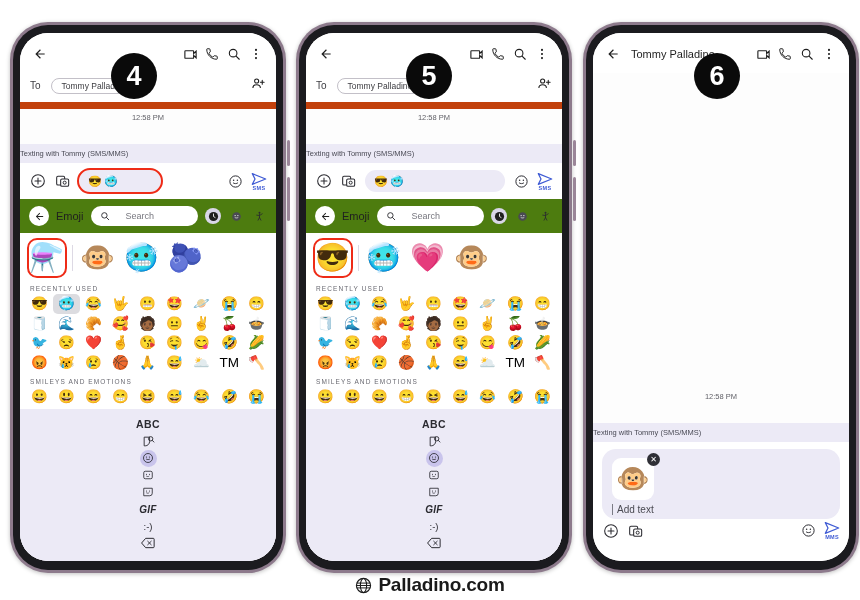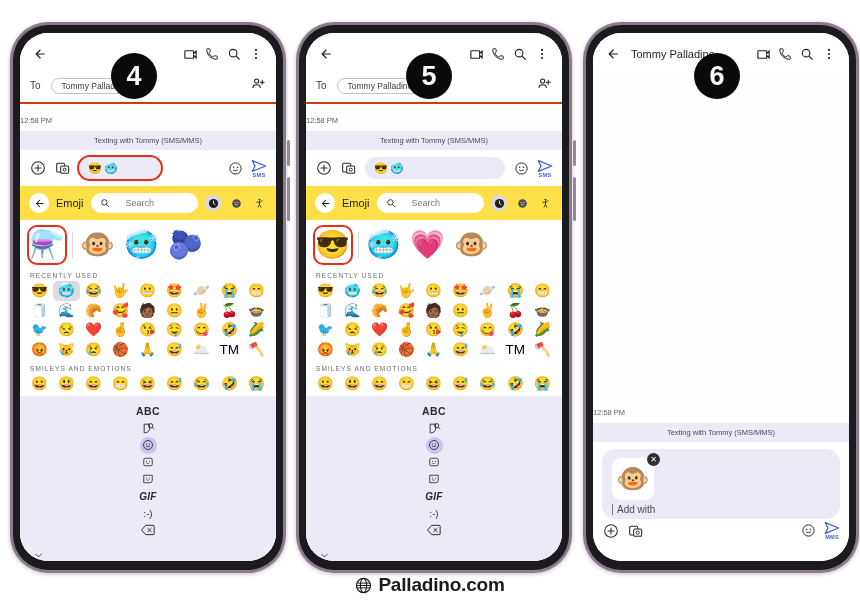--- a/index.html
+++ b/index.html
@@ -24,42 +24,42 @@
   .sidebtn.b1{top:118px;height:26px;}
   .sidebtn.b2{top:155px;height:44px;}
 
   
   .appbar{display:flex;align-items:center;gap:0;padding:10px 9px 8px 9px;background:#fff;flex:0 0 auto;}
   .appbar .ic{width:22px;height:22px;display:flex;align-items:center;justify-content:center;flex:0 0 auto;}
   .appbar .spacer{flex:1 1 auto;}
   .hdr-title{font-size:11px;color:#1f1f1f;margin-left:7px;white-space:nowrap;overflow:hidden;}
 
   
-  .torow{display:flex;align-items:center;padding:3px 10px 7px 10px;border-bottom:2px solid #c2410c;background:#fff;flex:0 0 auto;}
+  .torow{display:flex;align-items:center;padding:3px 10px 7px 10px;border-bottom:7px solid #c2410c;background:#fff;flex:0 0 auto;}
   .torow .tolbl{font-size:10px;color:#3c3c41;margin-right:10px;}
   .chip{border:1px solid #c3c0c8;border-radius:11px;padding:2px 10px;font-size:8.5px;color:#3c3c41;background:#fff;white-space:nowrap;}
   .torow .spacer{flex:1 1 auto;}
 
   
   .thread{flex:1 1 auto;background:#fdfdfd;position:relative;display:flex;flex-direction:column;justify-content:flex-end;}
-  .ts{text-align:left;font-size:7.5px;color:#5f5f66;padding:4px 0 6px 0;margin-top:8px;}
-  .smsbanner{background:#eceaf6;text-align:center;font-size:7.5px;color:#4a4a55;padding:5px 16px;}
+  .ts{text-align:center;font-size:7.5px;color:#5f5f66;padding:4px 0 6px 0;}
+  .smsbanner{background:#eceaf6;text-align:left;font-size:7.5px;color:#4a4a55;padding:5px 0;margin-top:16px;}
 
   
   .compose{display:flex;align-items:center;gap:7px;padding:7px 9px;background:#fff;flex:0 0 auto;}
   .compose .cic{width:18px;height:18px;display:flex;align-items:center;justify-content:center;flex:0 0 auto;}
   .inputpill{flex:1 1 auto;background:#eceaf6;border-radius:15px;height:22px;display:flex;align-items:center;
              padding:0 9px;gap:3px;min-width:0;}
   .inputpill .emo{font-size:11px;line-height:1;}
   .sendwrap{display:flex;flex-direction:column;align-items:center;flex:0 0 auto;}
   .sendwrap .lbl{font-size:5.5px;color:#3f5bd4;letter-spacing:.3px;margin-top:-1px;font-weight:bold;}
 
   
   .emojipanel{background:#f4f2fa;flex:0 0 auto;}
-  .eptop{display:flex;align-items:center;gap:7px;padding:7px 9px;background:#fde047;}
+  .eptop{display:flex;align-items:center;gap:7px;padding:7px 9px;background:#4d7c0f;}
   .eptop .back{width:20px;height:20px;border-radius:50%;background:#fff;display:flex;align-items:center;justify-content:center;flex:0 0 auto;}
   .eptitle{font-size:11px;color:#1f1f1f;font-weight:500;}
   .searchpill{flex:1 1 auto;background:#fff;border-radius:13px;height:20px;display:flex;align-items:center;gap:16px;padding:0 9px;min-width:0;}
   .searchpill .sp{font-size:9px;color:#77777f;}
   .eptabs{display:flex;align-items:center;gap:7px;flex:0 0 auto;}
   .eptab{width:16px;height:16px;display:flex;align-items:center;justify-content:center;border-radius:50%;}
   .eptab.sel{background:#d9d6e8;}
 
   .suggrow{display:flex;align-items:center;gap:6px;padding:6px 8px 4px 8px;background:#fff;}
   .sugg{width:38px;height:38px;display:flex;align-items:center;justify-content:center;font-size:28px;line-height:1;flex:0 0 auto;}
@@ -649,21 +649,21 @@
           <div class="smsbanner">Texting with Tommy (SMS/MMS)</div>
         </div>
 
         <div class="attachwrap">
           <div class="attachbox">
             <div class="stickerbox">
               <span>🐵</span>
               <span class="closebtn">✕</span>
             </div>
             <div class="addtextrow">
-              <span class="addtext">Add with</span>
+              <span class="addtext">Add text</span>
             </div>
           </div>
         </div>
 
         <div class="compose" style="padding-top:2px;">
           <div class="cic">
             <svg width="16" height="16" viewBox="0 0 24 24">
                 <circle cx="12" cy="12" r="9.5" fill="none" stroke="#2b2b31" stroke-width="1.6"></circle>
                 <path d="M12 7.5v9M7.5 12h9" stroke="#2b2b31" stroke-width="1.6" stroke-linecap="round"></path>
               </svg>

